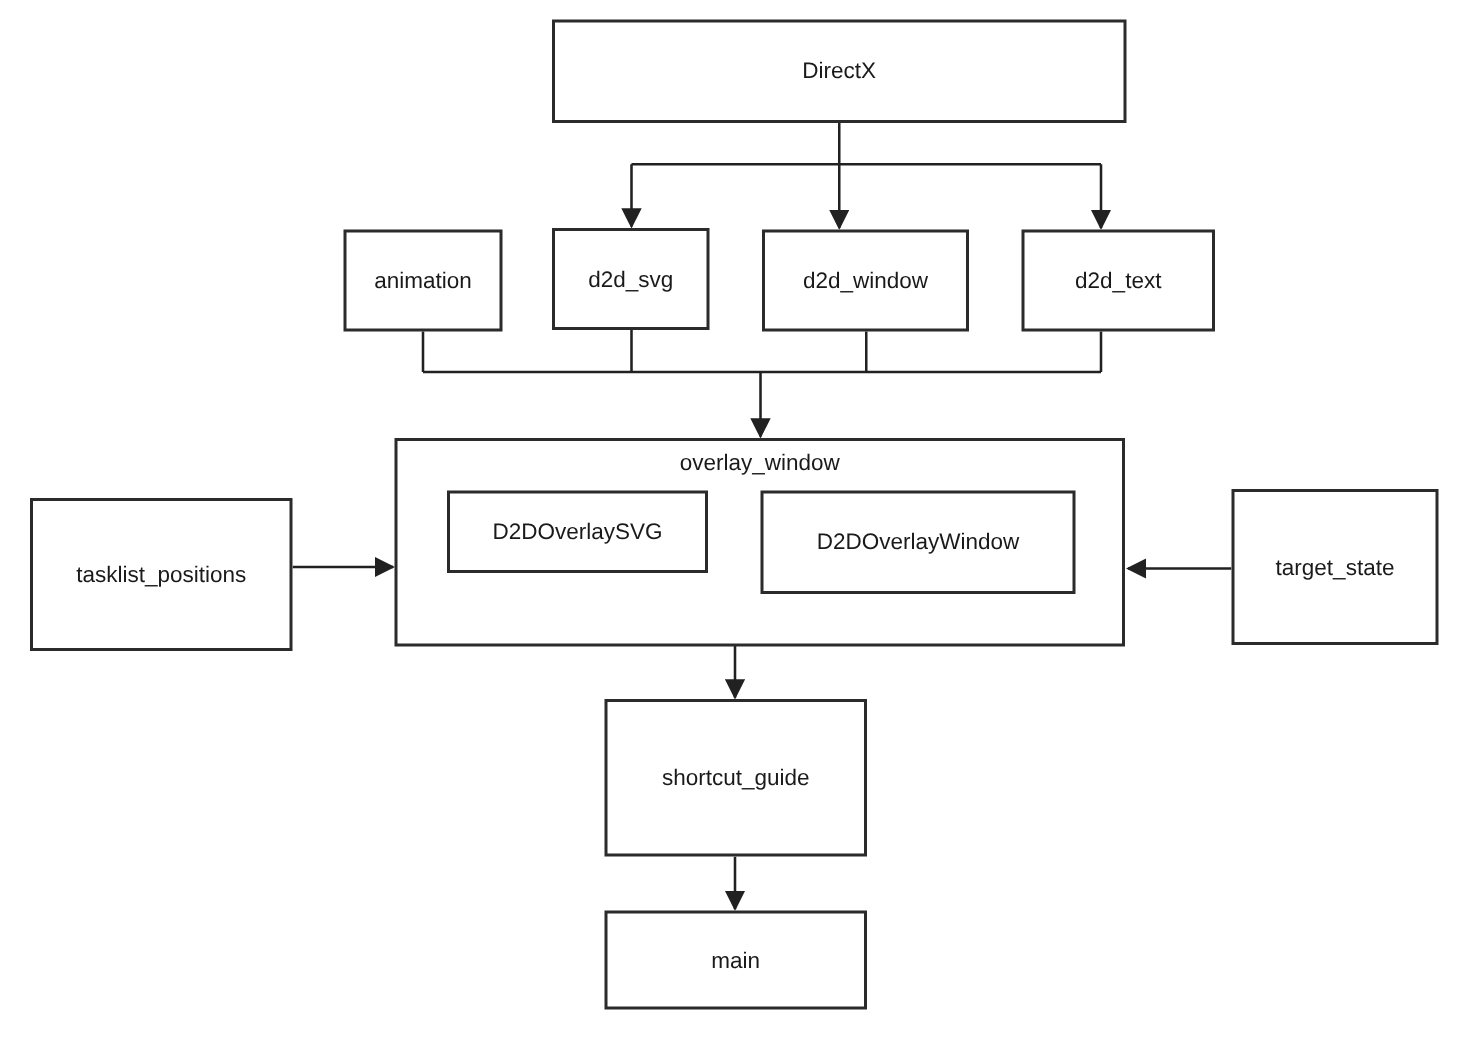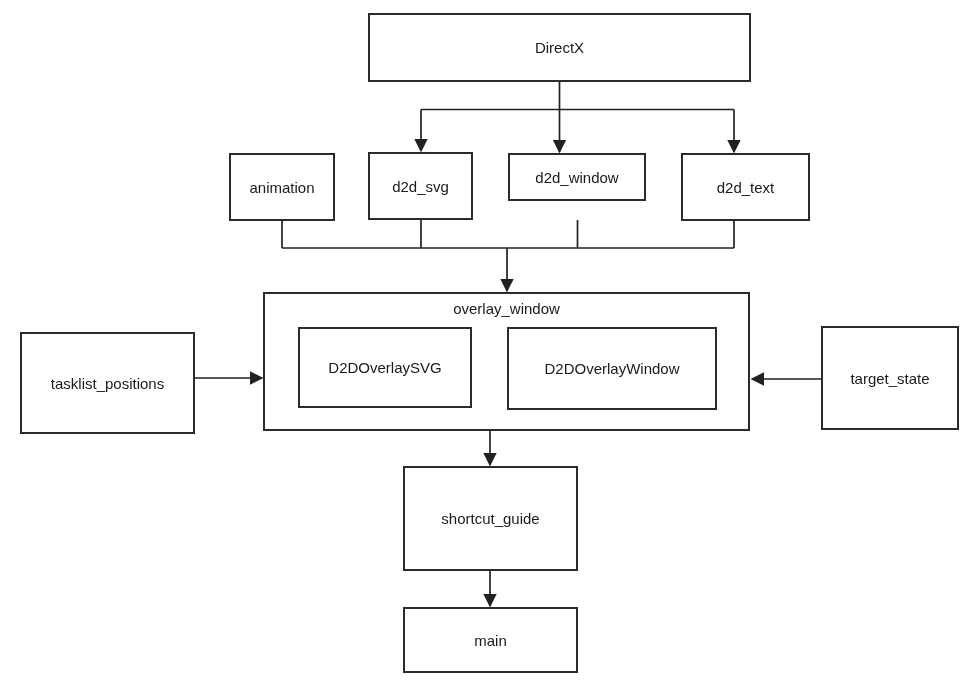--- a/index.html
+++ b/index.html
@@ -91,37 +91,37 @@
   </div>
 
   <div class="node" style="left:368px; top:13px; width:383px; height:69px">
     <span>DirectX</span>
   </div>
 
   <div class="node" style="left:368px; top:152px; width:105px; height:68px">
     <span>d2d_svg</span>
   </div>
 
-  <div class="node" style="left:508px; top:153px; width:138px; height:48px">
+  <div class="node" style="left:508px; top:153px; width:138px; height:68px">
     <span>d2d_window</span>
   </div>
 
   <div class="node" style="left:681px; top:153px; width:129px; height:68px">
     <span>d2d_text</span>
   </div>
 
   <div class="node group" style="left:263px; top:292px; width:487px; height:139px">
     <span class="group-label">overlay_window</span>
   </div>
 
-  <div class="node" style="left:298px; top:327px; width:174px; height:81px">
+  <div class="node" style="left:298px; top:327px; width:174px; height:55px">
     <span>D2DOverlaySVG</span>
   </div>
 
-  <div class="node" style="left:507px; top:327px; width:210px; height:83px">
+  <div class="node" style="left:507px; top:327px; width:210px; height:69px">
     <span>D2DOverlayWindow</span>
   </div>
 
   <div class="node" style="left:20px; top:332px; width:175px; height:102px">
     <span>tasklist_positions</span>
   </div>
 
   <div class="node" style="left:821px; top:326px; width:138px; height:104px">
     <span>target_state</span>
   </div>

